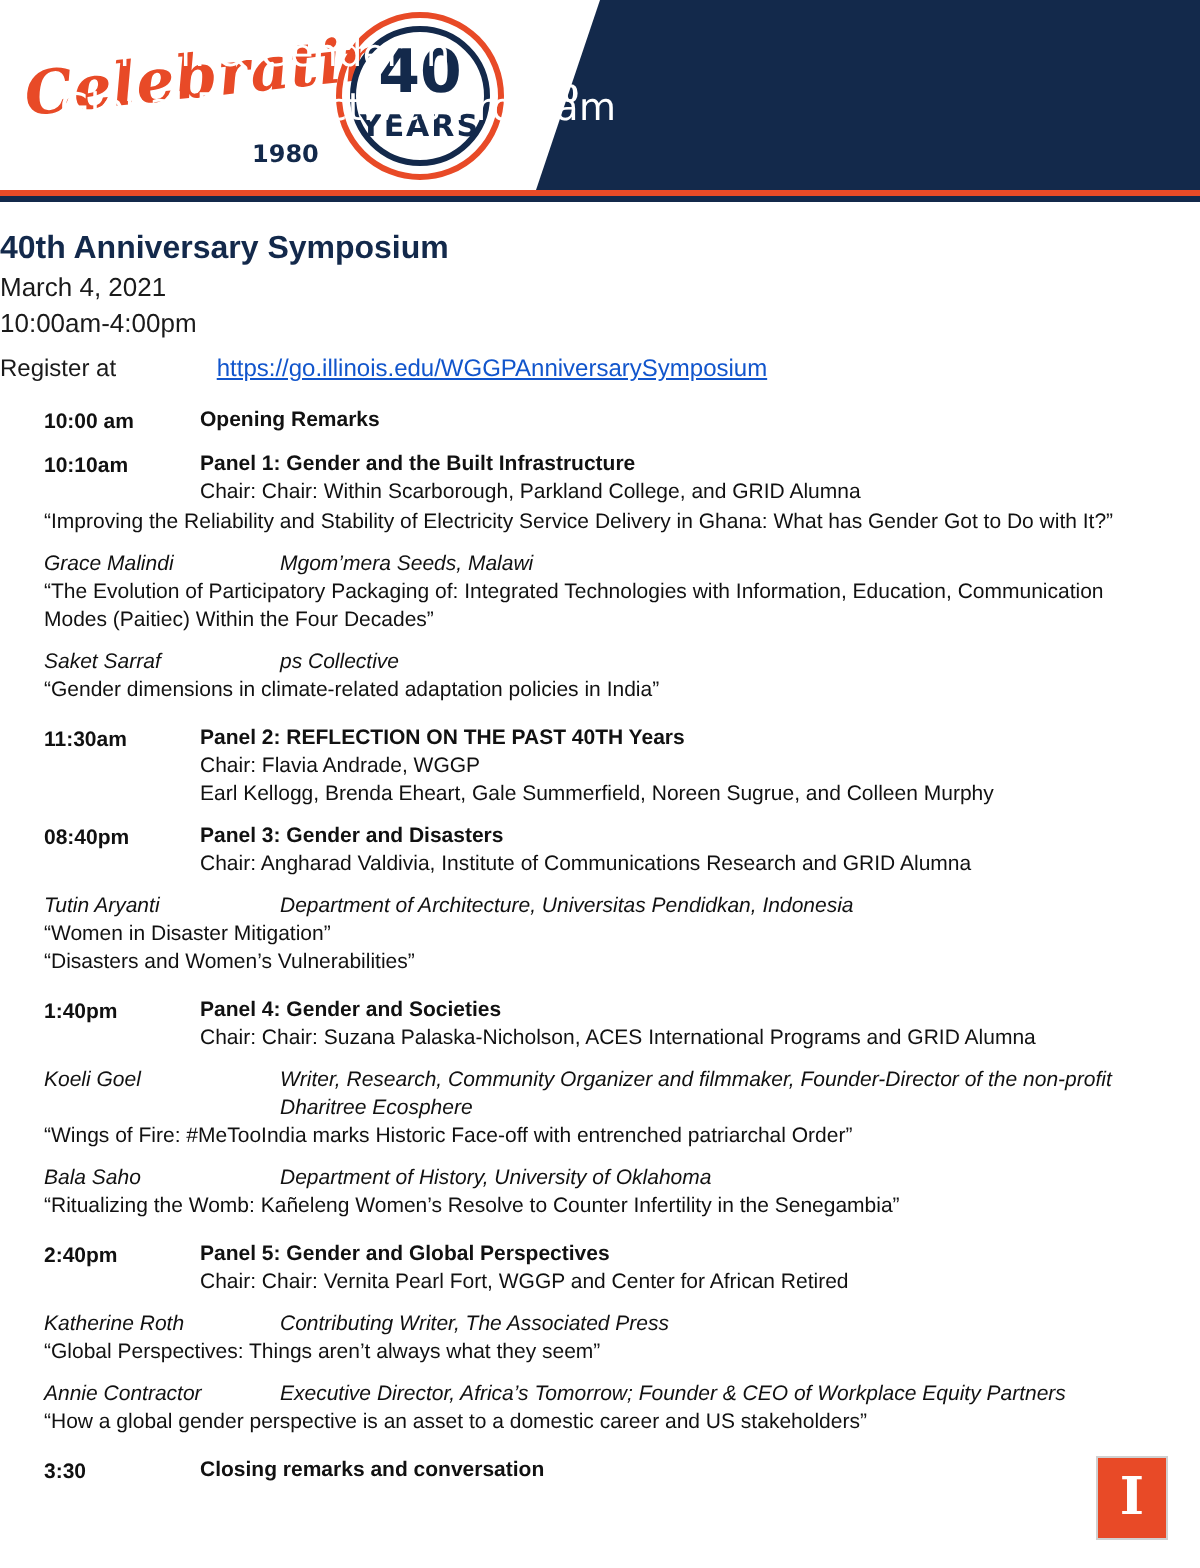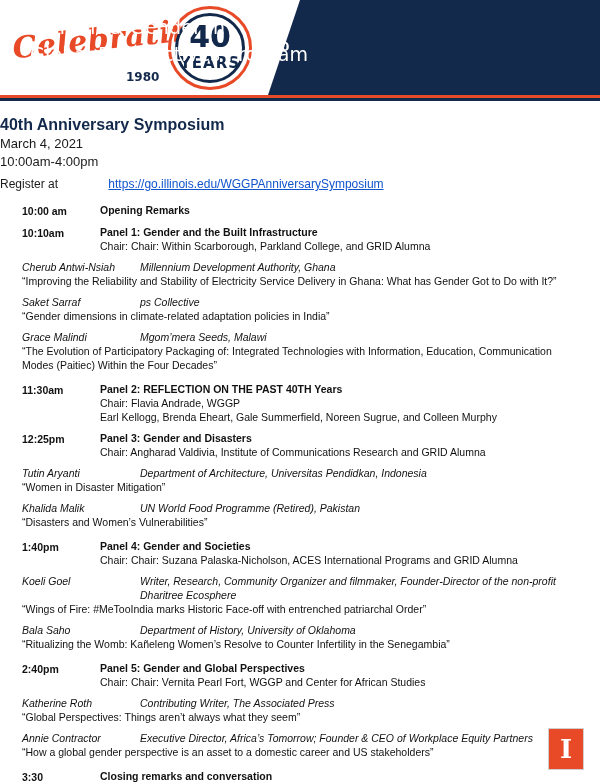--- a/index.html
+++ b/index.html
@@ -310,69 +310,61 @@
       </div>
       <div class="spacer-sm"></div>
       <div class="row">
         <div class="time">10:10am</div>
         <div class="body-col">
           <div class="sess-title">Panel 1: Gender and the Built Infrastructure</div>
           <div class="sess-sub">Chair: Chair: Within Scarborough, Parkland College, and GRID Alumna</div>
         </div>
       </div>
       <div>
-        <div class="speaker-row">
-          <div class="spk-name">Cherub Antwi-Nsiah</div>
-          <div class="spk-aff">Millennium Development Authority, Ghana</div>
-        </div>
         <div class="talk-title">“Improving the Reliability and Stability of Electricity Service Delivery in Ghana: What has Gender Got to Do with It?”</div>
+      </div>
+      <div>
+        <div class="speaker-row">
+          <div class="spk-name">Grace Malindi</div>
+          <div class="spk-aff">Mgom’mera Seeds, Malawi</div>
+        </div>
+        <div class="talk-title">“The Evolution of Participatory Packaging of: Integrated Technologies with Information, Education, Communication Modes (Paitiec) Within the Four Decades”</div>
       </div>
       <div>
         <div class="speaker-row">
           <div class="spk-name">Saket Sarraf</div>
           <div class="spk-aff">ps Collective</div>
         </div>
         <div class="talk-title">“Gender dimensions in climate-related adaptation policies in India”</div>
-      </div>
-      <div>
-        <div class="speaker-row">
-          <div class="spk-name">Grace Malindi</div>
-          <div class="spk-aff">Mgom’mera Seeds, Malawi</div>
-        </div>
-        <div class="talk-title">“The Evolution of Participatory Packaging of: Integrated Technologies with Information, Education, Communication Modes (Paitiec) Within the Four Decades”</div>
       </div>
       <div class="spacer-md"></div>
       <div class="row">
         <div class="time">11:30am</div>
         <div class="body-col">
           <div class="sess-title">Panel 2: REFLECTION ON THE PAST 40TH Years</div>
           <div class="sess-sub">Chair: Flavia Andrade, WGGP</div>
           <div class="sess-sub">Earl Kellogg, Brenda Eheart, Gale Summerfield, Noreen Sugrue, and Colleen Murphy</div>
         </div>
       </div>
       <div class="spacer-sm"></div>
       <div class="row">
-        <div class="time">12:25pm</div>
+        <div class="time">08:40pm</div>
         <div class="body-col">
           <div class="sess-title">Panel 3: Gender and Disasters</div>
           <div class="sess-sub">Chair: Angharad Valdivia, Institute of Communications Research and GRID Alumna</div>
         </div>
       </div>
       <div>
         <div class="speaker-row">
           <div class="spk-name">Tutin Aryanti</div>
           <div class="spk-aff">Department of Architecture, Universitas Pendidkan, Indonesia</div>
         </div>
         <div class="talk-title">“Women in Disaster Mitigation”</div>
       </div>
       <div>
-        <div class="speaker-row">
-          <div class="spk-name">Khalida Malik</div>
-          <div class="spk-aff">UN World Food Programme (Retired), Pakistan</div>
-        </div>
         <div class="talk-title">“Disasters and Women’s Vulnerabilities”</div>
       </div>
       <div class="spacer-md"></div>
       <div class="row">
         <div class="time">1:40pm</div>
         <div class="body-col">
           <div class="sess-title">Panel 4: Gender and Societies</div>
           <div class="sess-sub">Chair: Chair: Suzana Palaska-Nicholson, ACES International Programs and GRID Alumna</div>
         </div>
       </div>
@@ -388,21 +380,21 @@
           <div class="spk-name">Bala Saho</div>
           <div class="spk-aff">Department of History, University of Oklahoma</div>
         </div>
         <div class="talk-title">“Ritualizing the Womb: Kañeleng Women’s Resolve to Counter Infertility in the Senegambia”</div>
       </div>
       <div class="spacer-md"></div>
       <div class="row">
         <div class="time">2:40pm</div>
         <div class="body-col">
           <div class="sess-title">Panel 5: Gender and Global Perspectives</div>
-          <div class="sess-sub">Chair: Chair: Vernita Pearl Fort, WGGP and Center for African Studies</div>
+          <div class="sess-sub">Chair: Chair: Vernita Pearl Fort, WGGP and Center for African Retired</div>
         </div>
       </div>
       <div>
         <div class="speaker-row">
           <div class="spk-name">Katherine Roth</div>
           <div class="spk-aff">Contributing Writer, The Associated Press</div>
         </div>
         <div class="talk-title">“Global Perspectives: Things aren’t always what they seem”</div>
       </div>
       <div>

